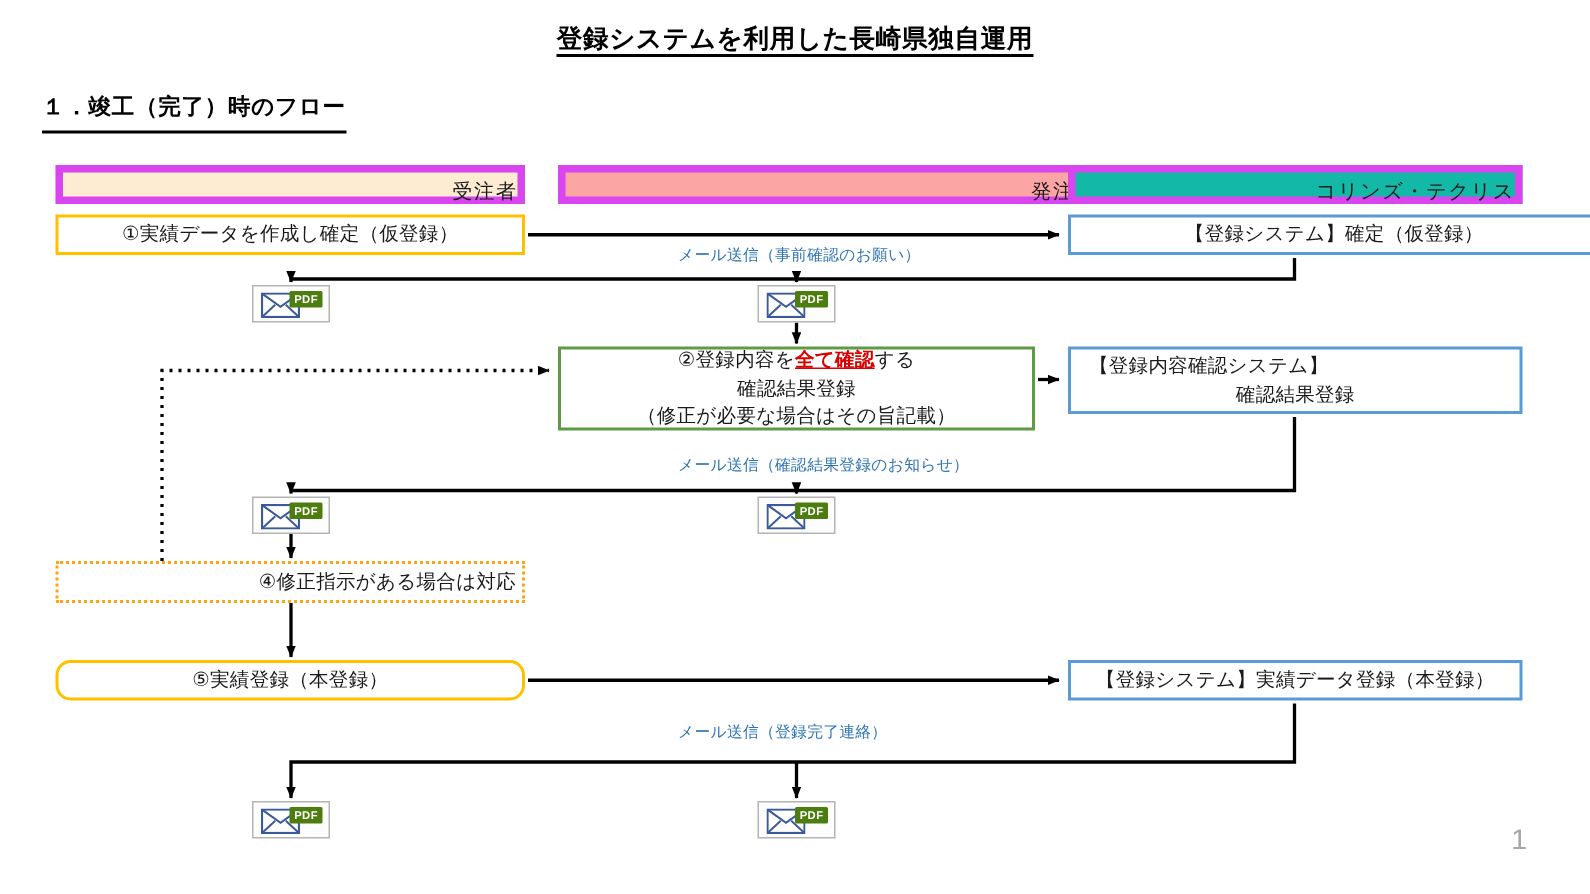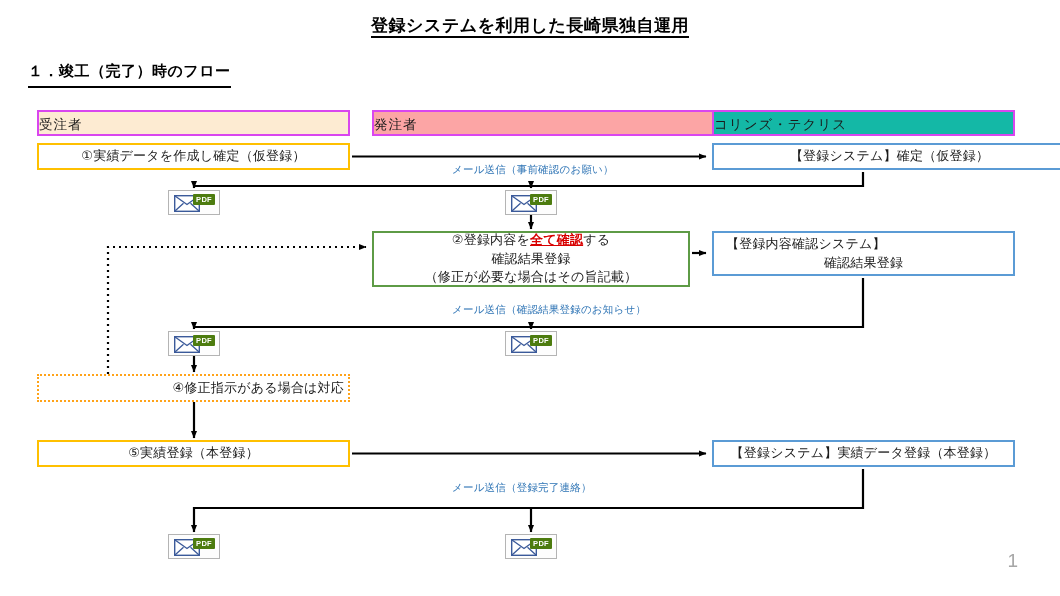--- a/index.html
+++ b/index.html
@@ -43,24 +43,24 @@
   }
   .section-title span {
     border-bottom: 2px solid #000;
     padding-bottom: 7px;
   }
   
   .col-head {
     position: absolute;
     height: 26px;
     line-height: 25px;
-    text-align: left;
+    text-align: right;
     font-size: 13.5px;
     letter-spacing: 1px;
-    border: 2px solid #d946ef;
+    border: 5px solid #d946ef;
     box-sizing: border-box;
     color: #1a1a1a;
   }
   .col-head.c1 { left: 37px;  top: 110px; width: 313px; background: #fdebd2; }
   .col-head.c2 { left: 372px; top: 110px; width: 364px; background: #fca5a5; }
   .col-head.c3 { left: 712px; top: 110px; width: 303px; background: #14b8a6; }
 
   
   .pbox {
     position: absolute;
@@ -92,21 +92,21 @@
     font-weight: bold;
     text-decoration: underline;
   }
 
   
   #box-step1   { left: 37px;  top: 143px; width: 313px; height: 27px; }
   #box-sys1    { left: 712px; top: 143px; width: 355px; height: 27px; }
   #box-step23  { left: 372px; top: 231px; width: 318px; height: 56px; }
   #box-sys2    { left: 712px; top: 231px; width: 303px; height: 45px; }
   #box-step4   { left: 37px;  top: 374px; width: 313px; height: 28px; }
-  #box-step5   { left: 37px;  top: 440px; width: 313px; height: 27px; }
+  #box-step5   { left: 37px;  top: 440px; width: 313px; height: 27px; border-radius: 10px; }
   #box-sys3    { left: 712px; top: 440px; width: 303px; height: 27px; }
 
   
   .mailicon {
     position: absolute;
     width: 52px;
     height: 25px;
     border: 1px solid #b4b4b4;
     background: #fdfdfd;
     box-sizing: border-box;

